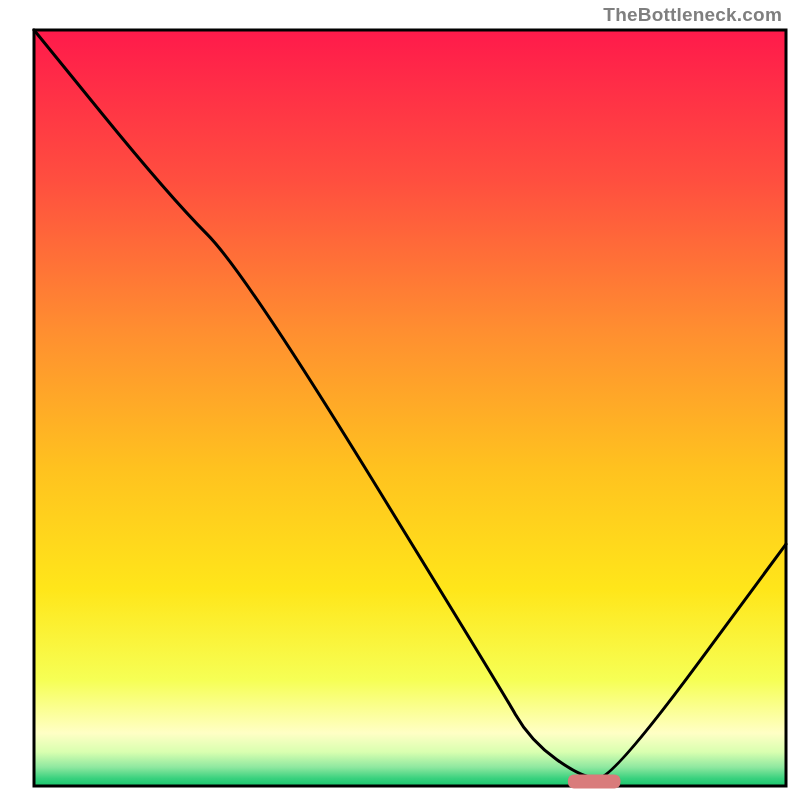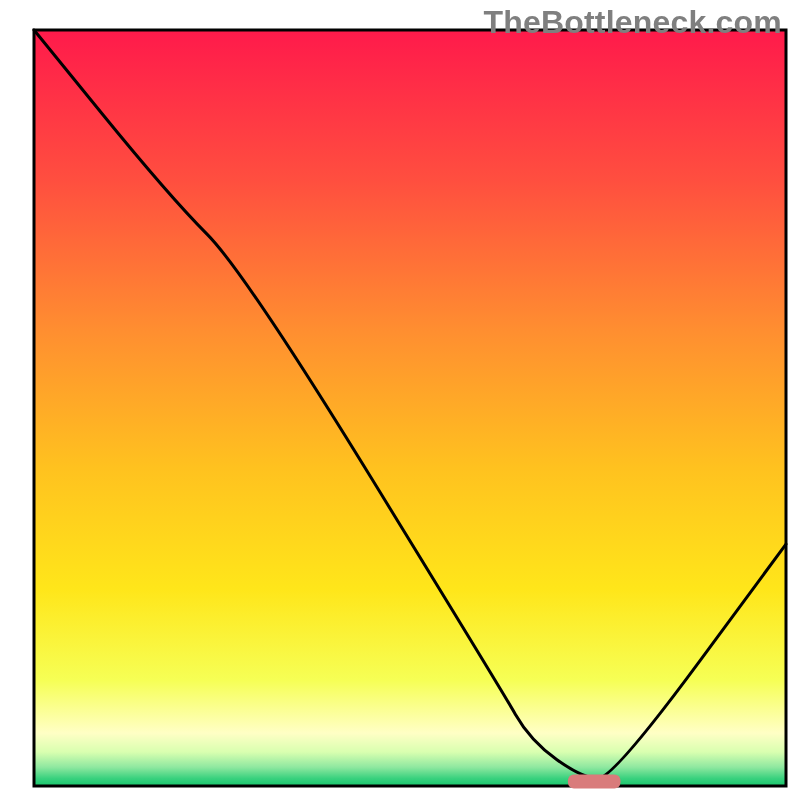--- a/index.html
+++ b/index.html
@@ -15,21 +15,21 @@
     left: 0;
     top: 0;
     width: 800px;
     height: 800px;
   }
   .watermark {
     position: absolute;
     top: 4px;
     right: 18px;
     font-family: Arial, Helvetica, sans-serif;
-    font-size: 32px;
+    font-size: 19px;
     font-weight: 600;
     color: #7f7f7f;
     letter-spacing: 0.2px;
     user-select: none;
   }
   svg { display: block; }
 </style>
 </head>
 <body>
 

